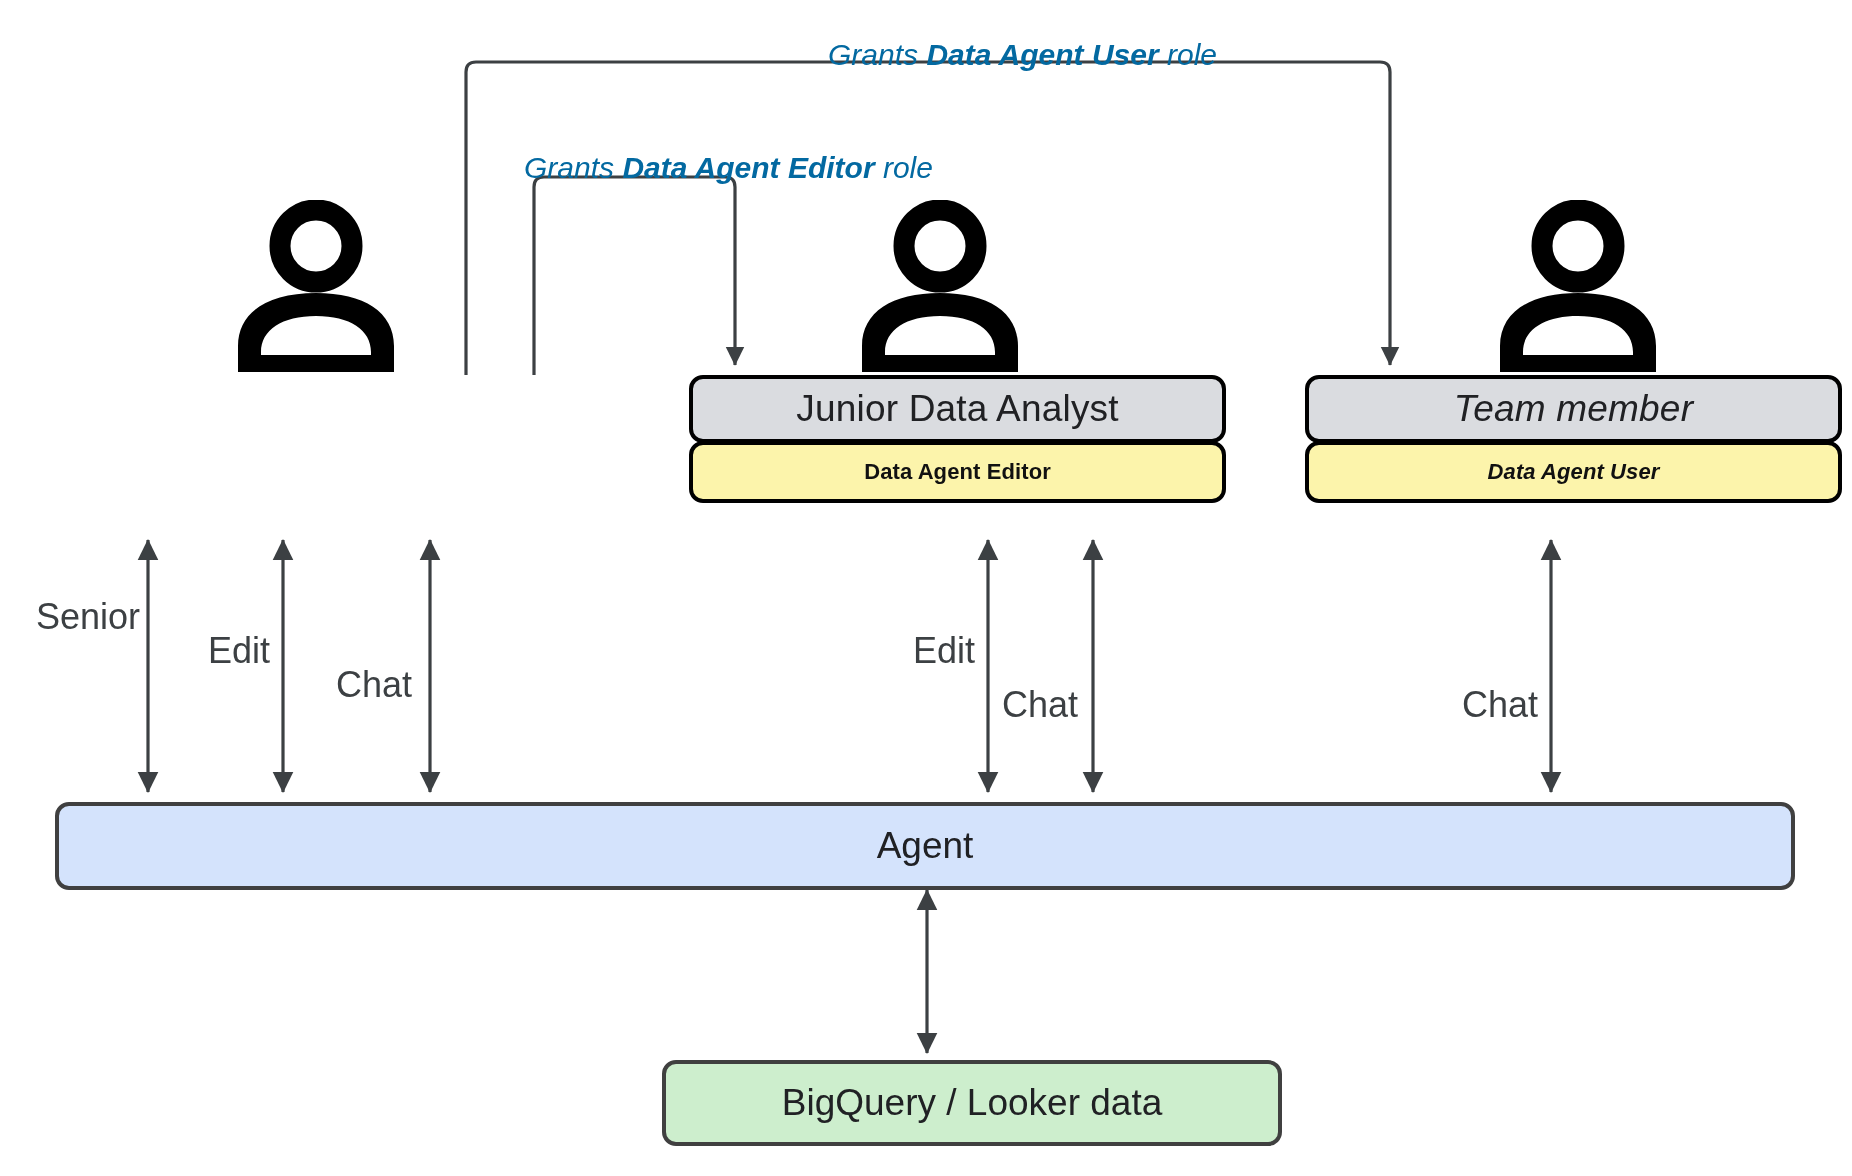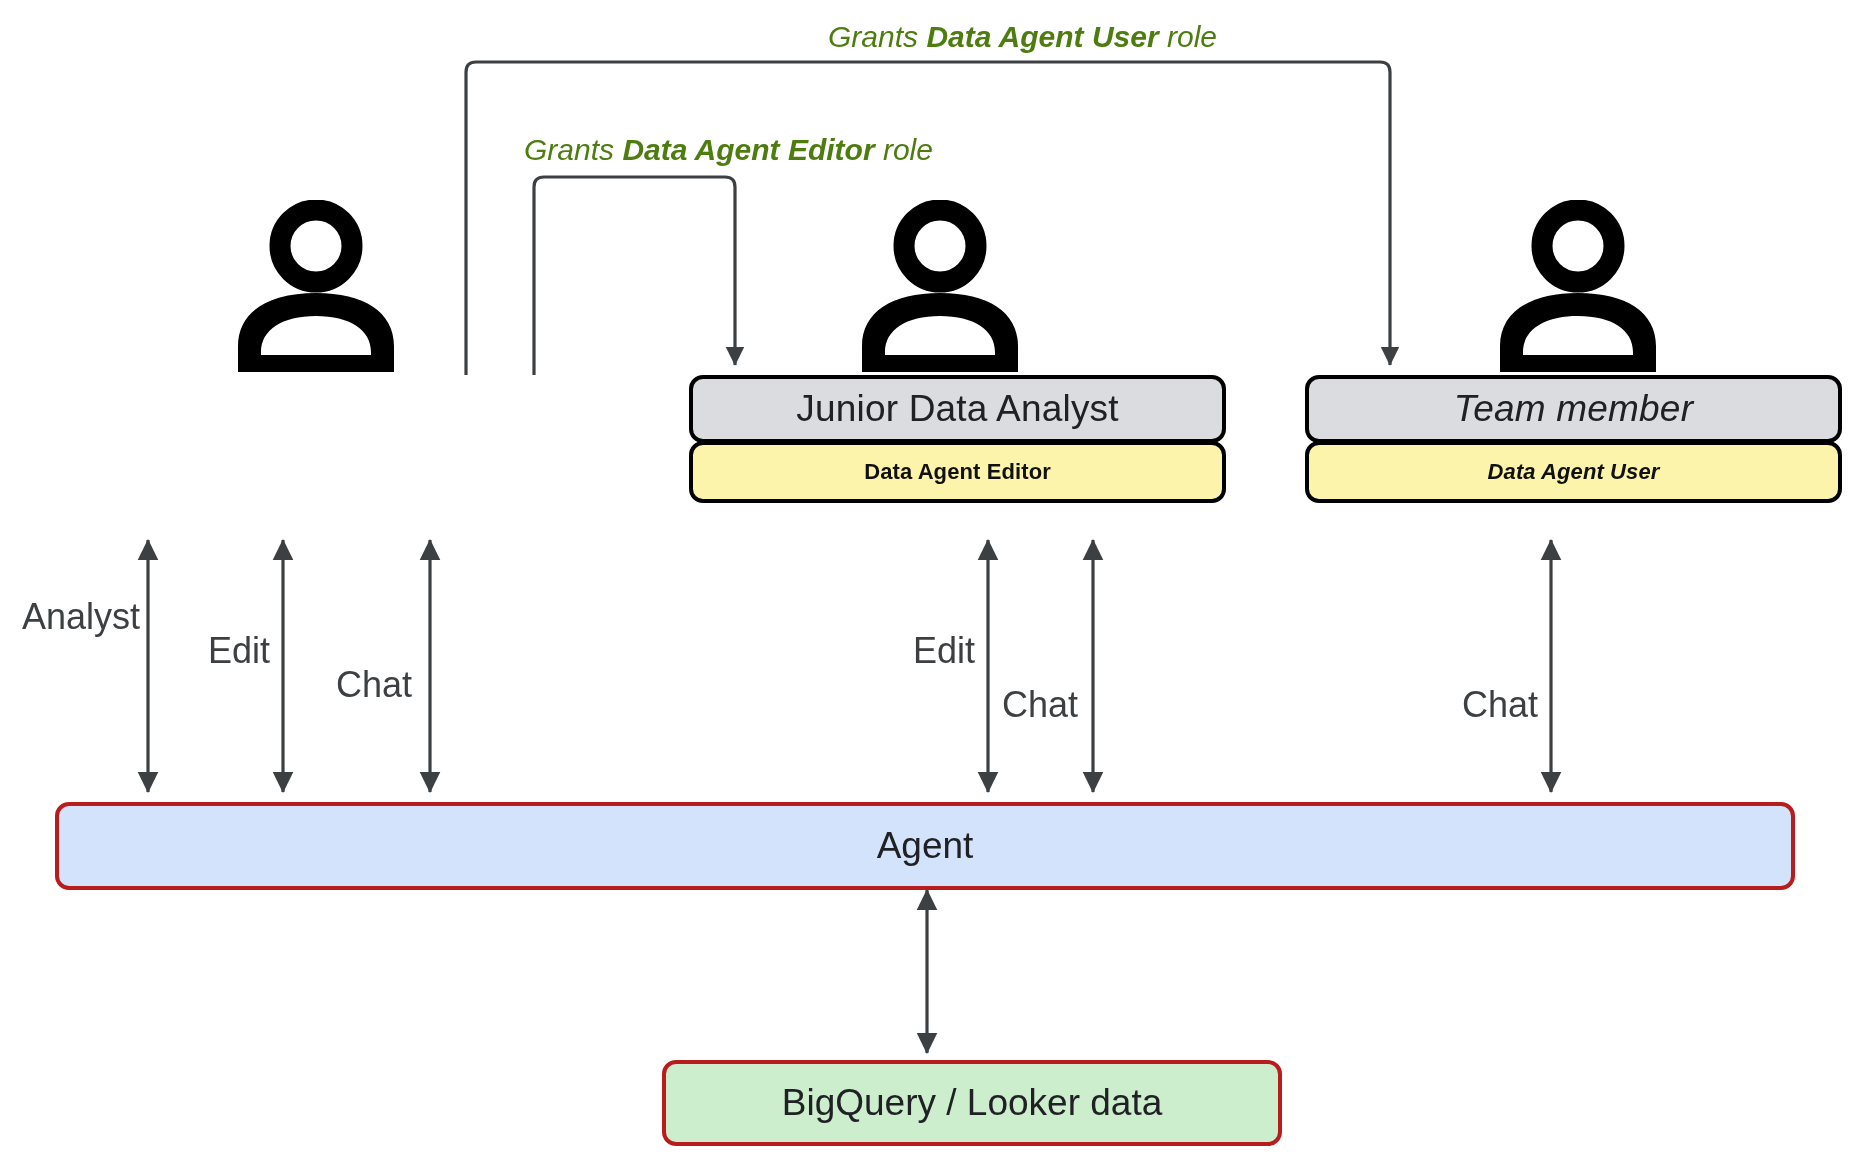--- a/index.html
+++ b/index.html
@@ -48,42 +48,43 @@
     color:#111;
     line-height:1.14;
     letter-spacing:.1px;
   }
   .card .role span{display:block;}
 
   
   .bar{
     position:absolute;
     box-sizing:border-box;
-    border:4px solid #b91c1c;
+    border:4px solid #404040;
     border-radius:14px;
     display:flex;align-items:center;justify-content:center;
     font-size:37px;color:#202124;
   }
   #agent-bar{background:#d4e3fc;}
   #data-bar{background:#cdeecd;}
 
   
   .flow-label{
     position:absolute;
     font-size:36px;
     color:#3c4043;
     white-space:nowrap;
     text-align:right;
   }
   .grant-label{
     position:absolute;
     font-size:30px;
     font-style:italic;
-    color:#4d7c0f;
+    color:#0369a1;
     white-space:nowrap;
+    margin-top:18px;
   }
   .grant-label b{font-weight:bold;font-style:italic;}
 </style>
 </head>
 <body>
 
 <div id="canvas">
 
   <svg id="wires" viewBox="0 0 1852 1176" xmlns="http://www.w3.org/2000/svg">
     <defs>
@@ -155,21 +156,21 @@
 
   <div class="card" style="left:1305px;top:375px;width:537px;font-style:italic;">
     <div class="title">Team member</div>
     <div class="role">
       <div>
         <span>Data Agent User</span>
       </div>
     </div>
   </div>
 
-  <div class="flow-label" style="left:0px;top:596px;width:140px;">Analyst</div>
+  <div class="flow-label" style="left:0px;top:596px;width:140px;">Senior</div>
   <div class="flow-label" style="left:130px;top:630px;width:140px;">Edit</div>
   <div class="flow-label" style="left:272px;top:664px;width:140px;">Chat</div>
 
   <div class="flow-label" style="left:835px;top:630px;width:140px;">Edit</div>
   <div class="flow-label" style="left:938px;top:684px;width:140px;">Chat</div>
 
   <div class="flow-label" style="left:1398px;top:684px;width:140px;">Chat</div>
 
   <div class="bar" id="agent-bar" style="left:55px;top:802px;width:1740px;height:88px;">
     <span>Agent</span>

